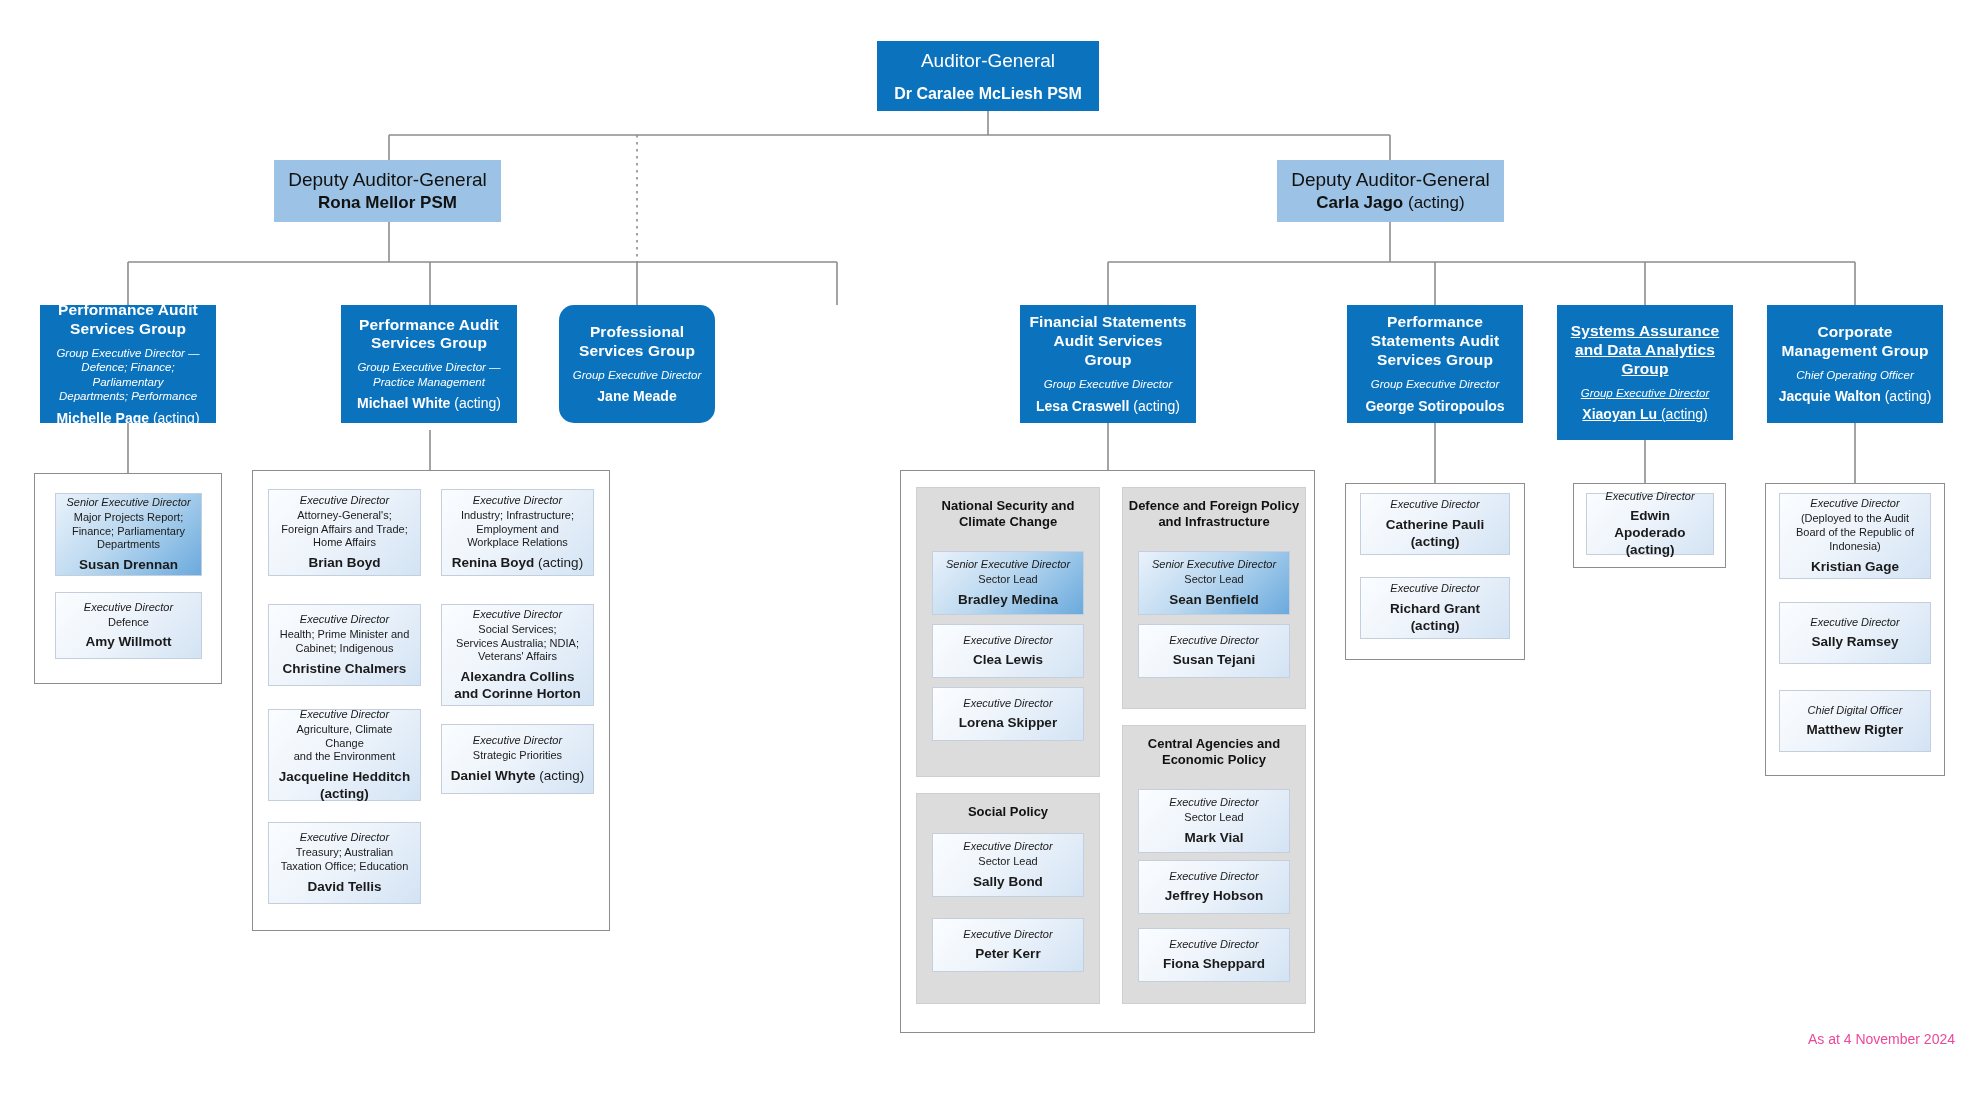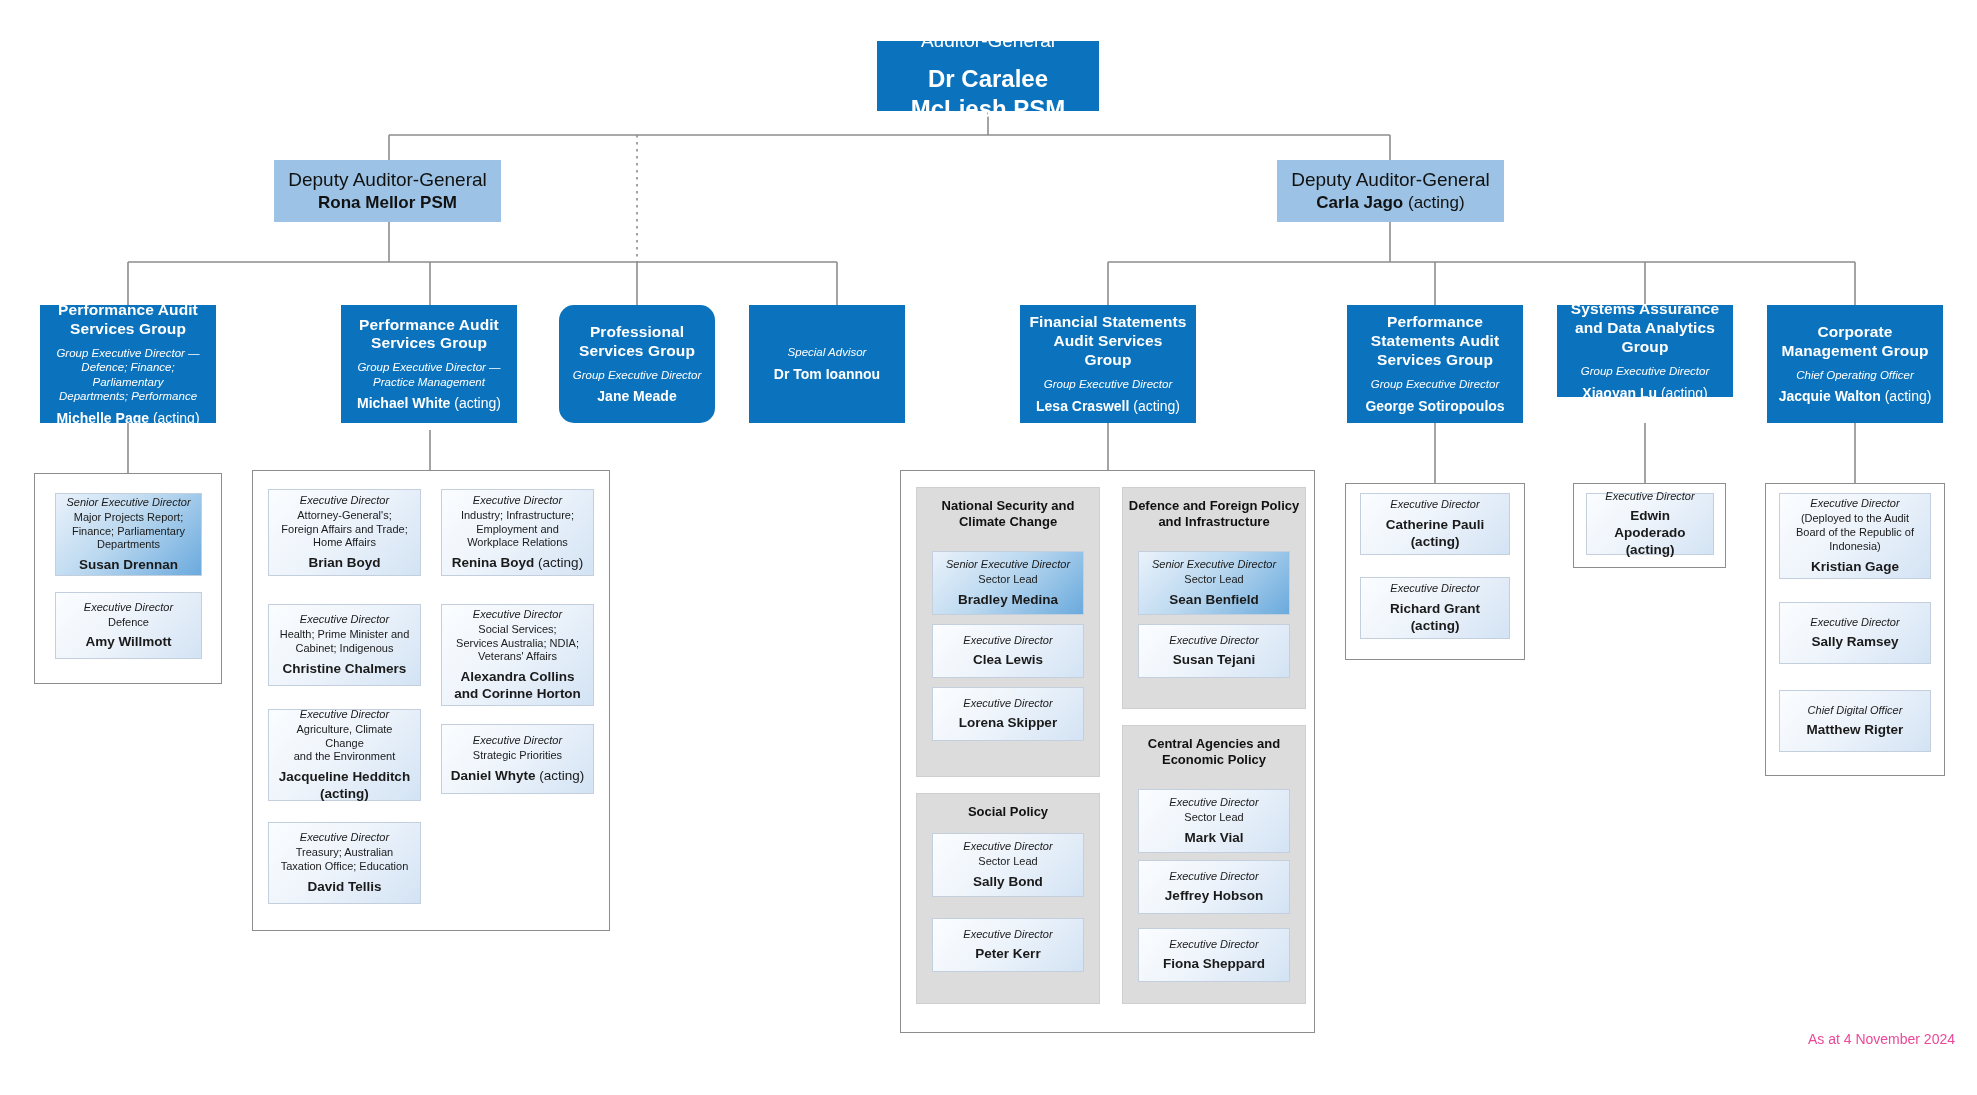--- a/index.html
+++ b/index.html
@@ -18,21 +18,21 @@
   .lines { position:absolute; inset:0; pointer-events:none; }
 
   
   .box { position:absolute; display:flex; flex-direction:column;
          align-items:center; justify-content:center; text-align:center;
          line-height:1.22; }
 
   
   .b-ag { background:#0b73bd; color:#fff; }
   .b-ag .t1 { font-size:19px; font-weight:400; }
-  .b-ag .t2 { font-size:24px; font-weight:700; margin-top:12px; }
+  .b-ag .t2 { font-size:16px; font-weight:700; margin-top:12px; }
 
   
   .b-dag { background:#9cc3e5; color:#111; }
   .b-dag .t1 { font-size:19px; font-weight:400; }
   .b-dag .t2 { font-size:17px; font-weight:700; margin-top:2px;text-align:center; }
   .b-dag .t2 .norm { font-weight:400; }
 
   
   .b-grp { background:#0b73bd; color:#fff; padding:8px 9px; }
   .b-grp .gname { font-size:15.5px; font-weight:700; letter-spacing:.1px; }
@@ -141,44 +141,38 @@
   </div>
 
   <div class="box b-grp" style="left:559px; top:305px; width:156px; height:118px;border-radius:15px;">
     <div class="gname">Professional<br>Services Group</div>
     <div class="role">Group Executive Director</div>
     <div class="pers">
       <b>Jane Meade</b>
     </div>
   </div>
 
-  <div class="box b-grp advisor" style="left:749px; top:305px; width:156px; height:118px;">
-    <div class="role">Special Advisor</div>
-    <div class="pers">
-      <b>Dr Tom Ioannou</b>
-    </div>
-  </div>
 
   <div class="box b-grp" style="left:1020px; top:305px; width:176px; height:118px;">
     <div class="gname">Financial Statements<br>Audit Services Group</div>
     <div class="role">Group Executive Director</div>
     <div class="pers">
       <b>Lesa Craswell</b><span class="norm"> (acting)</span>
     </div>
   </div>
 
   <div class="box b-grp" style="left:1347px; top:305px; width:176px; height:118px;">
     <div class="gname">Performance<br>Statements Audit<br>Services Group</div>
     <div class="role">Group Executive Director</div>
     <div class="pers">
       <b>George Sotiropoulos</b>
     </div>
   </div>
 
-  <div class="box b-grp" style="left:1557px; top:305px; width:176px; height:92px;">
+  <div class="box b-grp" style="left:1557px; top:305px; width:176px; height:135px;text-decoration:underline;">
     <div class="gname">Systems Assurance<br>and Data Analytics<br>Group</div>
     <div class="role">Group Executive Director</div>
     <div class="pers">
       <b>Xiaoyan Lu</b><span class="norm"> (acting)</span>
     </div>
   </div>
 
   <div class="box b-grp" style="left:1767px; top:305px; width:176px; height:118px;">
     <div class="gname">Corporate<br>Management Group</div>
     <div class="role">Chief Operating Officer</div>

